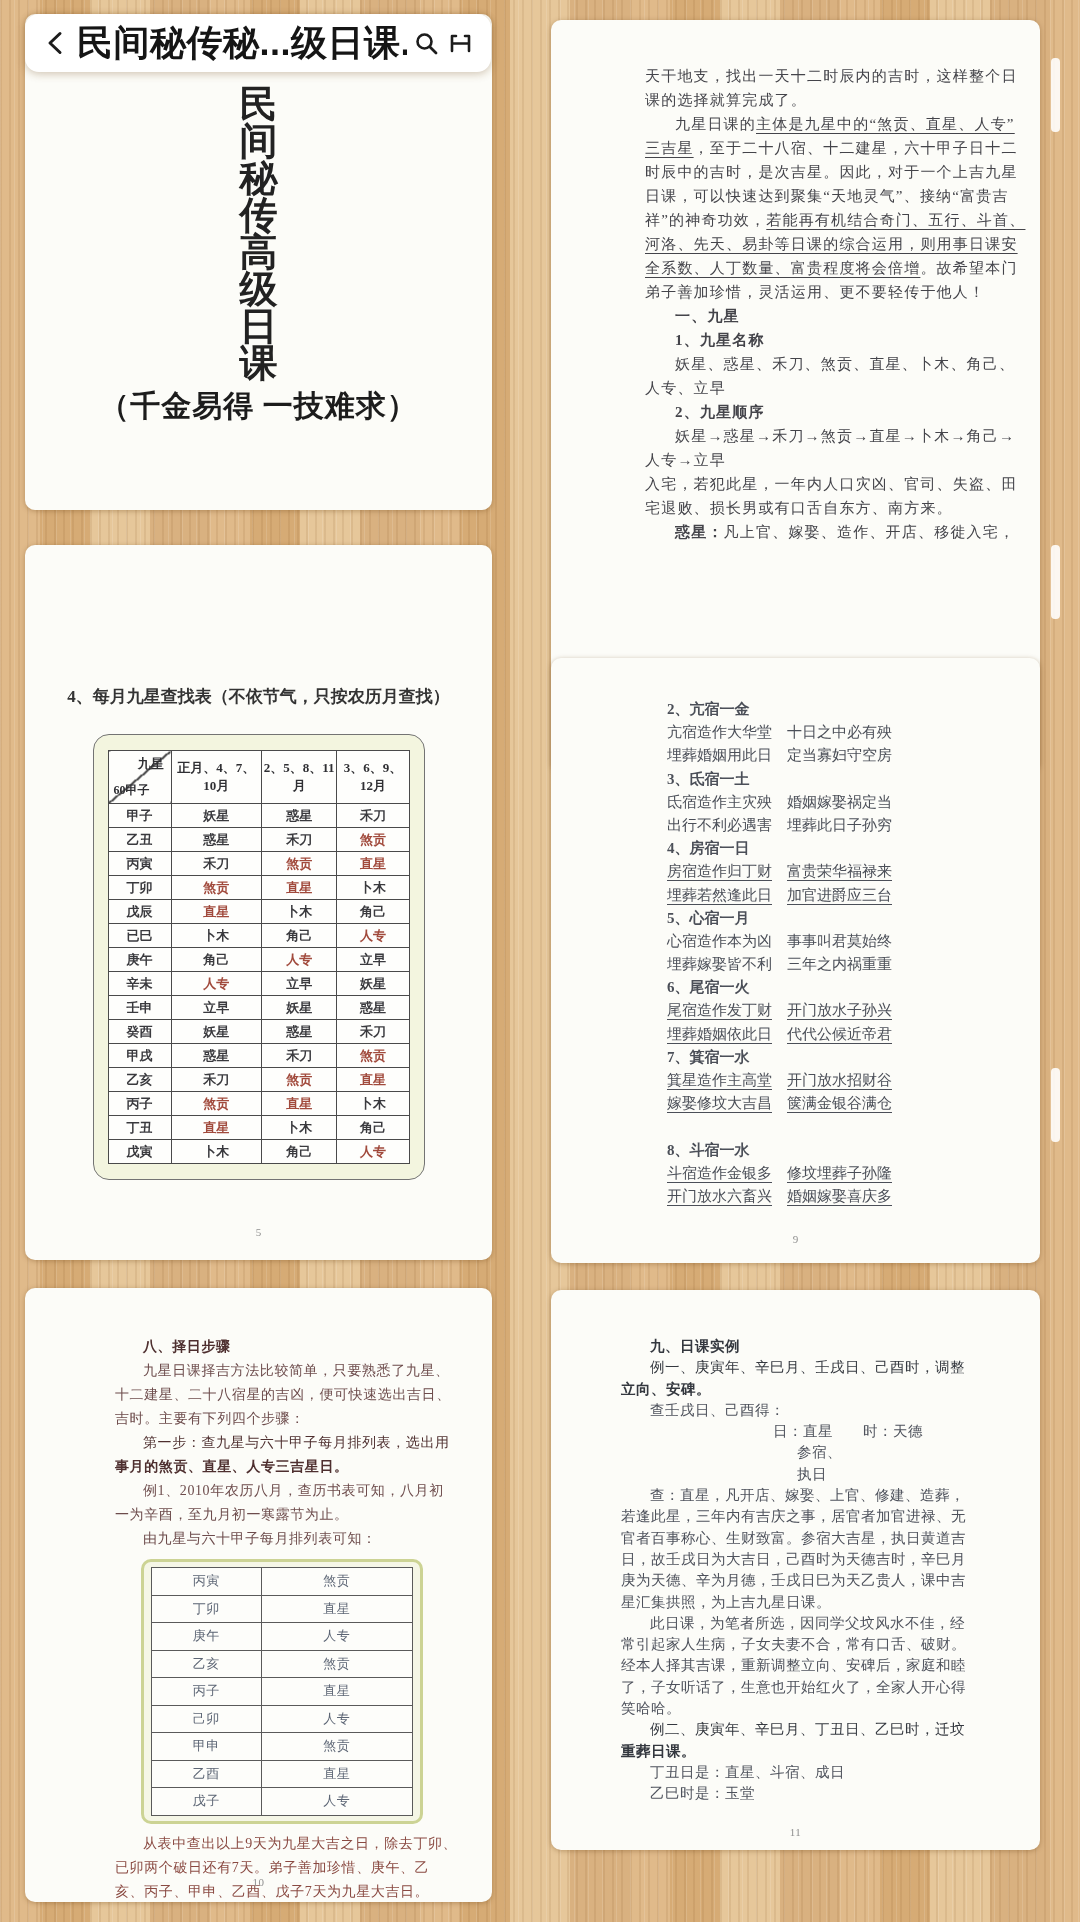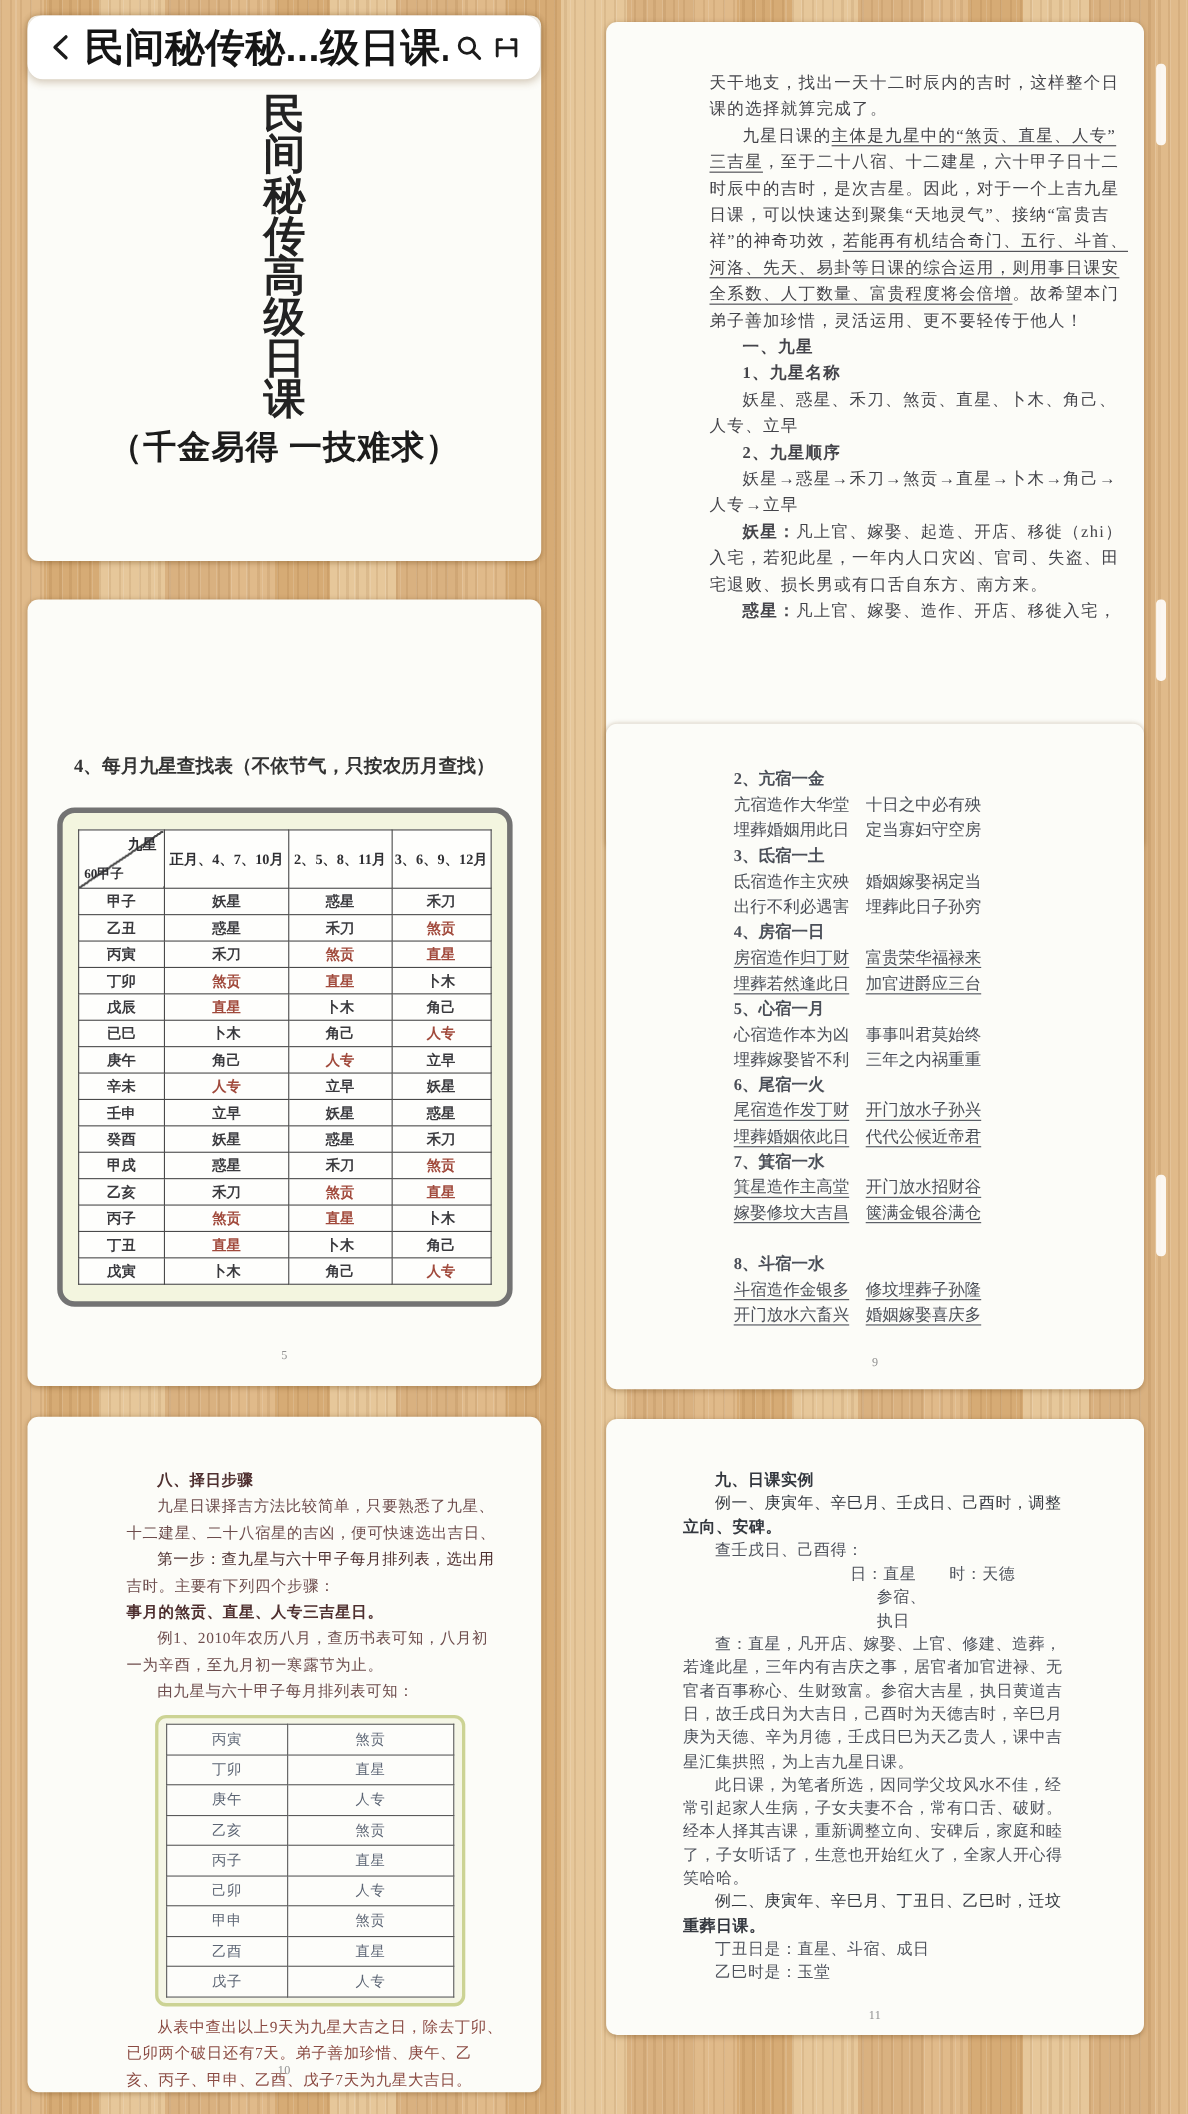--- a/index.html
+++ b/index.html
@@ -48,22 +48,22 @@
     font-size:30px;font-weight:700;color:#1c1c1c;letter-spacing:1px;}
   
   .p2{left:551px;top:20px;width:489px;height:752px;padding:44px 20px 0 94px;
     font-size:15px;color:#44444a;letter-spacing:1.2px;}
   .p2 .ln{height:24px;line-height:24px;}
   .p2 .pnum{bottom:14px;}
   
   .p3{left:25px;top:545px;width:467px;height:715px;color:#3c3c40;}
   .p3 .t3title{margin-top:140px;text-align:center;font-size:17px;font-weight:700;color:#333;}
   .tframe3{
-    width:414px;box-sizing:border-box;margin:26px auto 0 auto;
-    border:5px solid #737373;background:#f3f5df;border-radius:16px;padding:15px 14px;
+    width:332px;box-sizing:border-box;margin:26px auto 0 auto;
+    border:1px solid #737373;background:#f3f5df;border-radius:16px;padding:15px 14px;
   }
   table.t3{border-collapse:collapse;width:100%;table-layout:fixed;background:#fefefc;}
   table.t3 th, table.t3 td{border:1.6px solid #4a4a4a;text-align:center;font-size:13px;padding:0;}
   table.t3 thead th{height:52px;font-weight:700;color:#2f2f33;}
   table.t3 tbody td{height:23px;color:#3a3a3e;font-weight:bold;}
   table.t3 tbody td.lab{font-weight:700;}
   table.t3 tbody td.red{color:#a14a3c;}
   .diag{position:relative;
     background:linear-gradient(to bottom right, transparent calc(50% - 1px), #4a4a4a calc(50% - 1px), #4a4a4a calc(50% + 1px), transparent calc(50% + 1px));}
   .diag .tr9{position:absolute;top:4px;right:7px;font-size:13px;font-weight:700;}
@@ -133,21 +133,20 @@
         <div class="ln"><span class="u">河洛、先天、易卦等日课的综合运用，则用事日课安</span></div>
         <div class="ln"><span class="u">全系数、人丁数量、富贵程度将会倍增</span><span>。故希望本门</span></div>
         <div class="ln"><span>弟子善加珍惜，灵活运用、更不要轻传于他人！</span></div>
         <div class="ln h"><span>一、九星</span></div>
         <div class="ln h"><span>1、九星名称</span></div>
         <div class="ln ind"><span>妖星、惑星、禾刀、煞贡、直星、卜木、角己、</span></div>
         <div class="ln"><span>人专、立早</span></div>
         <div class="ln h"><span>2、九星顺序</span></div>
         <div class="ln ind"><span>妖星→惑星→禾刀→煞贡→直星→卜木→角己→</span></div>
         <div class="ln"><span>人专→立早</span></div>
-        <div class="ln ind"><span class="b">妖星：</span><span>凡上官、嫁娶、起造、开店、移徙（zhi）</span></div>
         <div class="ln"><span>入宅，若犯此星，一年内人口灾凶、官司、失盗、田</span></div>
         <div class="ln"><span>宅退败、损长男或有口舌自东方、南方来。</span></div>
         <div class="ln ind"><span class="b">惑星：</span><span>凡上官、嫁娶、造作、开店、移徙入宅，</span></div>
       </div>
     <div class="pnum">2</div>
   </div>
 
   <div class="page p3">
     <div class="t3title">4、每月九星查找表（不依节气，只按农历月查找）</div>
     <div class="tframe3">
@@ -292,22 +291,22 @@
         <div class="ln"><span class="u">开门放水六畜兴</span><span>　</span><span class="u">婚姻嫁娶喜庆多</span></div>
       </div>
     <div class="pnum">9</div>
   </div>
 
   <div class="page p5">
     <div>
         <div class="ln h"><span>八、择日步骤</span></div>
         <div class="ln ind"><span>九星日课择吉方法比较简单，只要熟悉了九星、</span></div>
         <div class="ln"><span>十二建星、二十八宿星的吉凶，便可快速选出吉日、</span></div>
+        <div class="ln"><span>吉时。主要有下列四个步骤：</span></div>
         <div class="ln hind"><span>第一步：查九星与六十甲子每月排列表，选出用</span></div>
-        <div class="ln"><span>吉时。主要有下列四个步骤：</span></div>
         <div class="ln hb"><span>事月的煞贡、直星、人专三吉星日。</span></div>
         <div class="ln ind"><span>例1、2010年农历八月，查历书表可知，八月初</span></div>
         <div class="ln"><span>一为辛酉，至九月初一寒露节为止。</span></div>
         <div class="ln ind"><span>由九星与六十甲子每月排列表可知：</span></div>
       </div>
     <div class="tframe5">
       <table class="t5">
         <colgroup>
             <col style="width:42%">
             <col style="width:58%">

